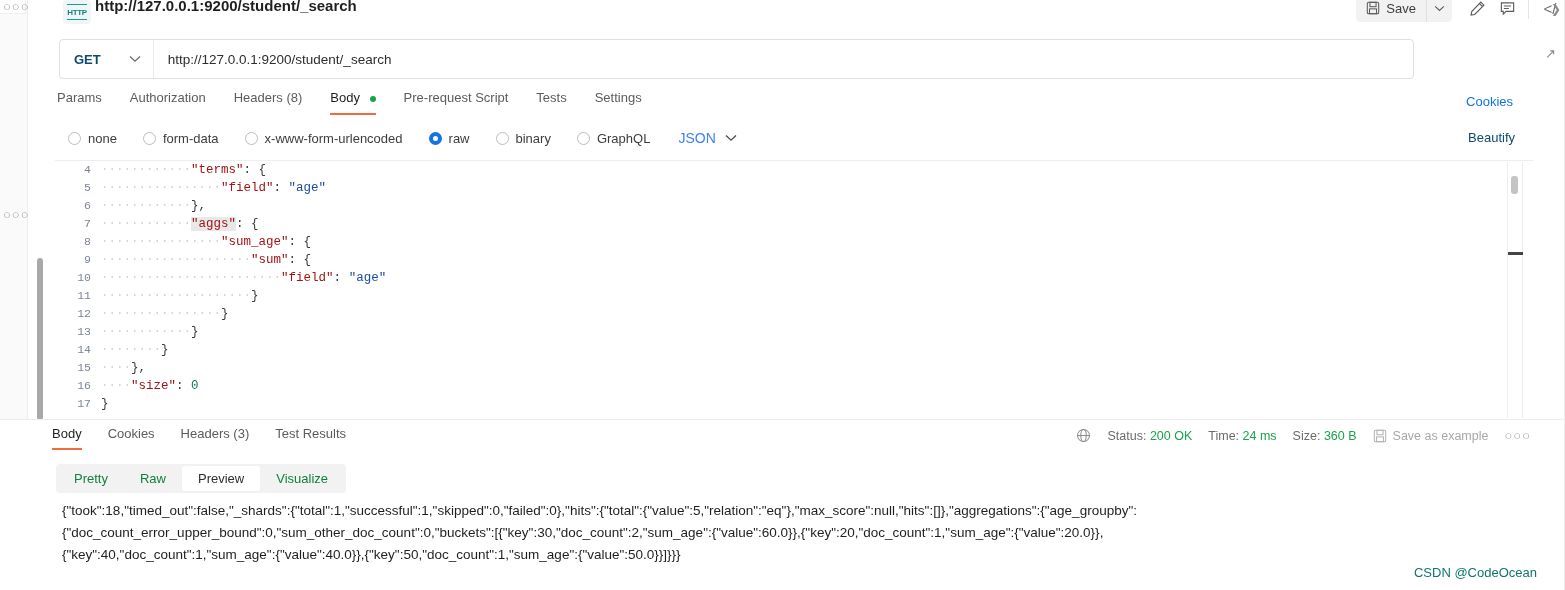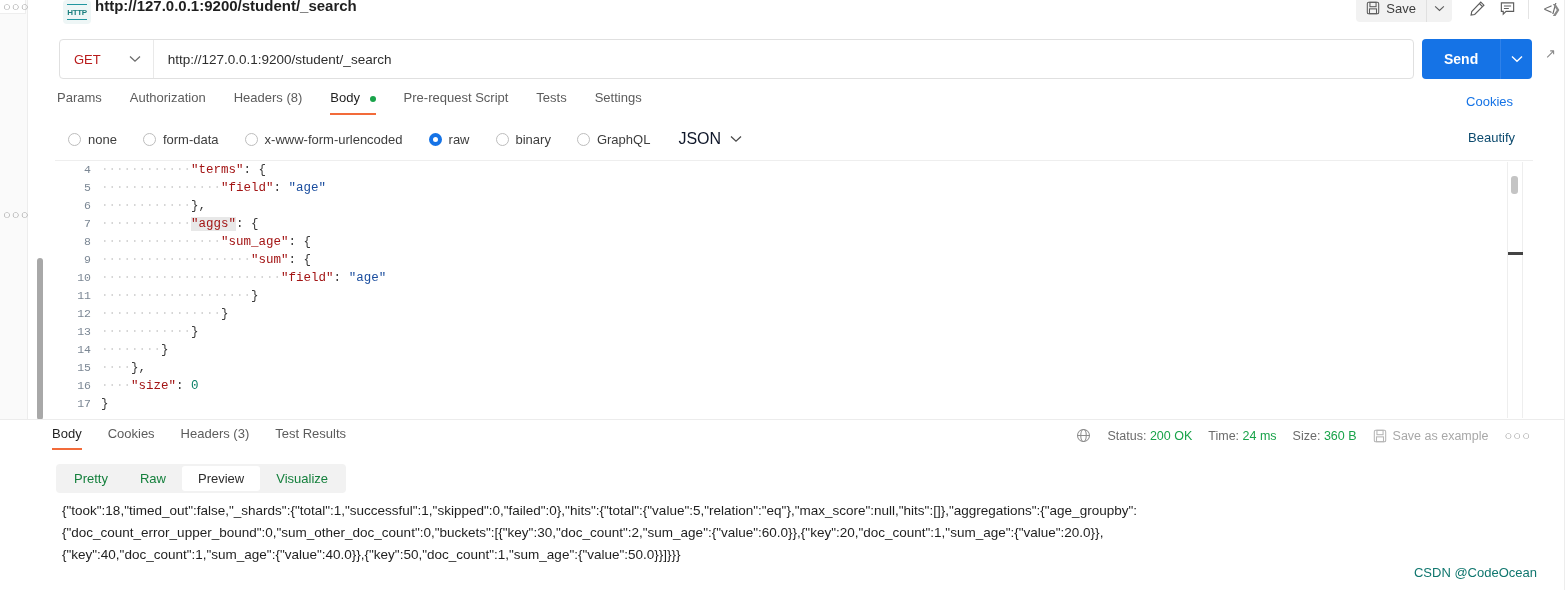--- a/index.html
+++ b/index.html
@@ -69,21 +69,21 @@
   .hdr-div { width: 1px; height: 22px; background: #e4e4e4; margin: 0 6px; }
   .code-icon { font-size: 15px; color: #6b6b6b; }
 
   
   .urlbar { position: absolute; left: 59px; top: 39px; width: 1355px; height: 40px;
             border: 1px solid #e0e0e0; border-radius: 4px; display: flex; align-items: center; background:#fff;}
   .method {
     display: flex; align-items: center; gap: 28px; padding: 0 12px 0 14px;
     height: 100%; border-right: 1px solid #e9e9e9; cursor: pointer;
   }
-  .method-label { font-size: 13px; font-weight: 400; color: #b91c1c; }
+  .method-label { font-size: 13px; font-weight: 700; color: #0c4a6e; }
   .url-input {
     flex: 1; border: none; outline: none; font-size: 13.5px; color: #2e2e2e;
     padding: 0 14px; font-family: "Liberation Sans", sans-serif; background: transparent;
   }
   .send-wrap { position: absolute; left: 1422px; top: 39px; display: flex; }
   .send-btn {
     background: #1573e6; color: #fff; font-size: 14px; font-weight: 700;
     padding: 0 22px; height: 40px; display: flex; align-items: center;
     border-radius: 4px 0 0 4px; cursor: pointer;
   }
@@ -117,21 +117,21 @@
 
   
   .bodytype-row { position: absolute; left: 68px; top: 130px; display: flex; align-items: center; gap: 4px; }
   .radio-item { display: flex; align-items: center; gap: 7px; margin-right: 22px; cursor: pointer; }
   .radio {
     width: 13px; height: 13px; border-radius: 50%; border: 1.5px solid #bdbdbd; background: #fff;
   }
   .radio.sel { border: 4px solid #1573e6; background: #fff; }
   .radio-label { font-size: 13px; color: #3d3d3d; }
   .json-sel { display: flex; align-items: center; gap: 9px; cursor: pointer; margin-left: 2px; }
-  .json-sel .t { font-size: 16px; color: #0f172a; }
+  .json-sel .t { font-size: 14px; color: #3b82f6; }
   .beautify {
     position: absolute; right: 50px; top: 130px; font-size: 13px; color: #0c4a6e; cursor: pointer;
   }
 
   
   .editor {
     position: absolute; left: 55px; top: 160px; width: 1478px; height: 258px;
     border-top: 1px solid #eeeeee; background: #fff; overflow: hidden;
   }
   .gutter {
@@ -262,28 +262,20 @@
 
   <div class="urlbar">
     <div class="method">
       <span class="method-label">GET</span>
       <svg width="12" height="8" viewBox="0 0 12 8">
         <path d="M1 1.5 L6 6.2 L11 1.5" fill="none" stroke="#6b6b6b" stroke-width="1.3"></path>
       </svg>
     </div>
     <input class="url-input" type="text" value="http://127.0.0.1:9200/student/_search" style="">
   </div>
-  <div class="send-wrap">
-    <div class="send-btn">Send</div>
-    <div class="send-caret">
-      <svg width="12" height="8" viewBox="0 0 12 8">
-        <path d="M1 1.5 L6 6.2 L11 1.5" fill="none" stroke="#ffffff" stroke-width="1.4"></path>
-      </svg>
-    </div>
-  </div>
   <div class="expand-icon">↗</div>
 
   <div class="req-tabs">
     <div class="rtab">
       <span>Params</span>
     </div>
     <div class="rtab">
       <span>Authorization</span>
     </div>
     <div class="rtab">

